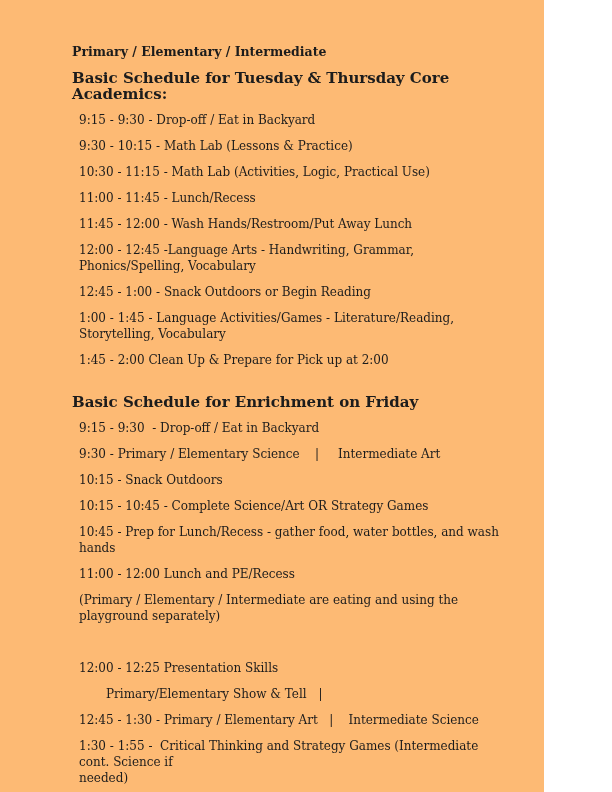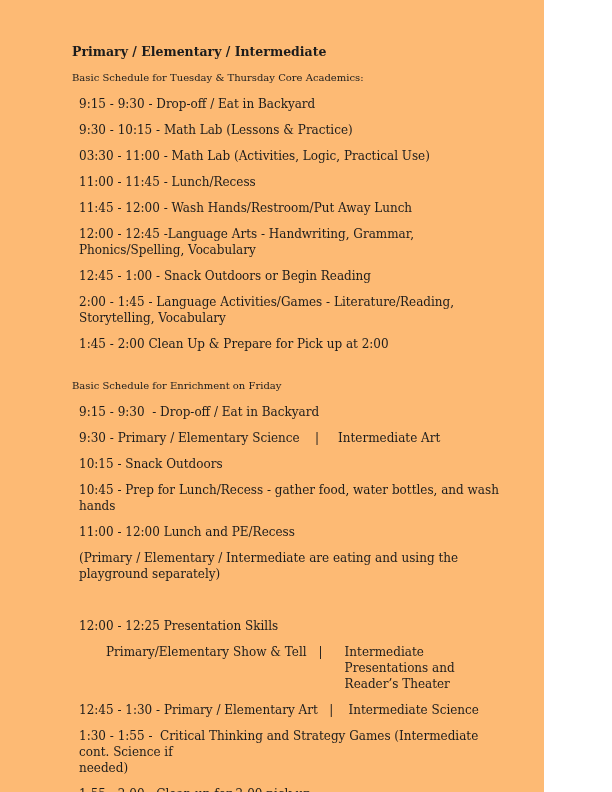--- a/index.html
+++ b/index.html
@@ -21,23 +21,23 @@
     padding: 44px 35px 30px 72px;
     background: #fdba74;
   }
   .doc-title {
     font-size: 12.5px;
     line-height: 16px;
     font-weight: bold;
     margin: 0 0 10px 0;
   }
   .section-heading {
-    font-size: 10px;
+    font-size: 15px;
     line-height: 16px;
-    font-weight: normal;
+    font-weight: bold;
     margin: 5px 0 10px 0;
   }
   .section {
     margin: 0;
   }
   .section + .section {
     margin-top: 26px;
   }
   .line {
     font-size: 12px;
@@ -71,43 +71,42 @@
 </head>
 <body style="background: rgb(255, 255, 255); color: rgb(28, 28, 28);">
 
 <div class="page">
   <h1 class="doc-title">Primary / Elementary / Intermediate</h1>
   <div id="sections">
       <div class="section">
         <p class="section-heading">Basic Schedule for Tuesday &amp; Thursday Core Academics:</p>
         <p class="line">9:15 - 9:30 - Drop-off / Eat in Backyard</p>
         <p class="line">9:30 - 10:15 - Math Lab (Lessons &amp; Practice)</p>
-        <p class="line">03:30 - 11:00 - Math Lab (Activities, Logic, Practical Use)</p>
+        <p class="line">10:30 - 11:15 - Math Lab (Activities, Logic, Practical Use)</p>
         <p class="line">11:00 - 11:45 - Lunch/Recess</p>
         <p class="line">11:45 - 12:00 - Wash Hands/Restroom/Put Away Lunch</p>
         <p class="line">12:00 - 12:45 -Language Arts - Handwriting, Grammar, Phonics/Spelling, Vocabulary</p>
         <p class="line">12:45 - 1:00 - Snack Outdoors or Begin Reading</p>
-        <p class="line">2:00 - 1:45 - Language Activities/Games - Literature/Reading, Storytelling, Vocabulary</p>
+        <p class="line">1:00 - 1:45 - Language Activities/Games - Literature/Reading, Storytelling, Vocabulary</p>
         <p class="line">1:45 - 2:00 Clean Up &amp; Prepare for Pick up at 2:00</p>
       </div>
       <div class="section">
         <p class="section-heading">Basic Schedule for Enrichment on Friday</p>
         <p class="line">9:15 - 9:30  - Drop-off / Eat in Backyard</p>
         <p class="line">9:30 - Primary / Elementary Science    |     Intermediate Art</p>
         <p class="line">10:15 - Snack Outdoors</p>
+        <p class="line">10:15 - 10:45 - Complete Science/Art OR Strategy Games</p>
         <p class="line">10:45 - Prep for Lunch/Recess - gather food, water bottles, and wash hands</p>
         <p class="line">11:00 - 12:00 Lunch and PE/Recess</p>
         <p class="line">(Primary / Elementary / Intermediate are eating and using the playground separately)</p>
         <div class="spacer"></div>
         <p class="line">12:00 - 12:25 Presentation Skills</p>
         <div class="two-col">
           <span class="col-left">Primary/Elementary Show &amp; Tell</span>
           <span class="col-sep">|</span>
-          <span class="col-right">Intermediate Presentations and
-Reader’s Theater</span>
         </div>
         <p class="line">12:45 - 1:30 - Primary / Elementary Art   |    Intermediate Science</p>
         <p class="line">1:30 - 1:55 -  Critical Thinking and Strategy Games (Intermediate cont. Science if
 needed)</p>
         <p class="line">1:55 - 2:00 - Clean up for 2:00 pick up.</p>
       </div>
     </div>
 </div>
 
 </body></html>

